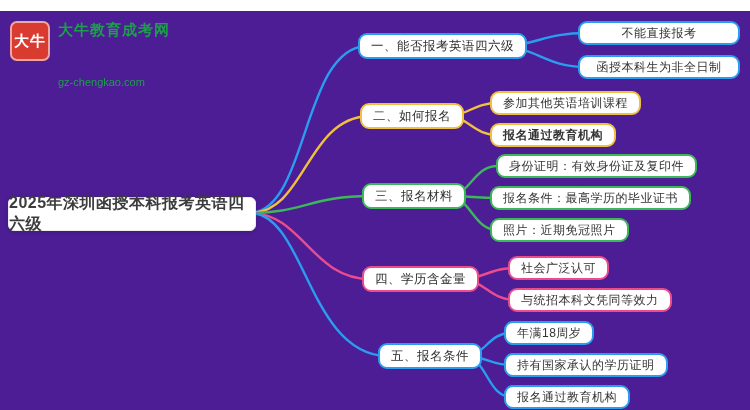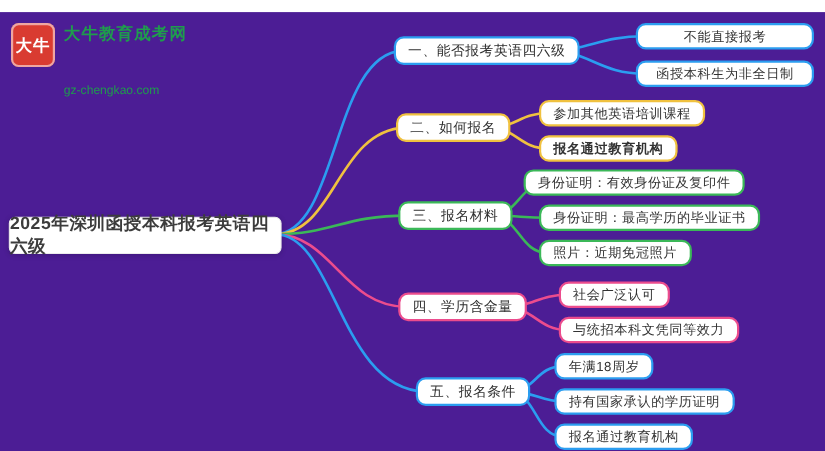--- a/index.html
+++ b/index.html
@@ -79,22 +79,22 @@
   <div class="node branch b3" style="left:362px; top:172px;">三、报名材料</div>
   <div class="node branch b5" style="left:378px; top:332px;">五、报名条件</div>
   <div class="node branch b4" style="left:362px; top:255px;">四、学历含金量</div>
 
   <div class="node b1 wwide" style="left:578px; top:10px;">不能直接报考</div>
   <div class="node b1 wwide" style="left:578px; top:44px;">函授本科生为非全日制</div>
 
   <div class="node b2" style="left:490px; top:80px;">参加其他英语培训课程</div>
   <div class="node b2" style="left:490px; top:112px;font-weight:bold;">报名通过教育机构</div>
 
-  <div class="node b3" style="left:476px; top:143px;">身份证明：有效身份证及复印件</div>
-  <div class="node b3" style="left:490px; top:175px;">身份证明：最高学历的毕业证书</div>
+  <div class="node b3" style="left:496px; top:143px;">身份证明：有效身份证及复印件</div>
+  <div class="node b3" style="left:490px; top:175px;">报名条件：最高学历的毕业证书</div>
   <div class="node b3" style="left:490px; top:207px;">照片：近期免冠照片</div>
 
   <div class="node b4" style="left:508px; top:245px;">社会广泛认可</div>
   <div class="node b4" style="left:508px; top:277px;">与统招本科文凭同等效力</div>
 
   <div class="node b5" style="left:504px; top:310px;">年满18周岁</div>
   <div class="node b5" style="left:504px; top:342px;">持有国家承认的学历证明</div>
   <div class="node b5" style="left:504px; top:374px;">报名通过教育机构</div>
 
 </div>

